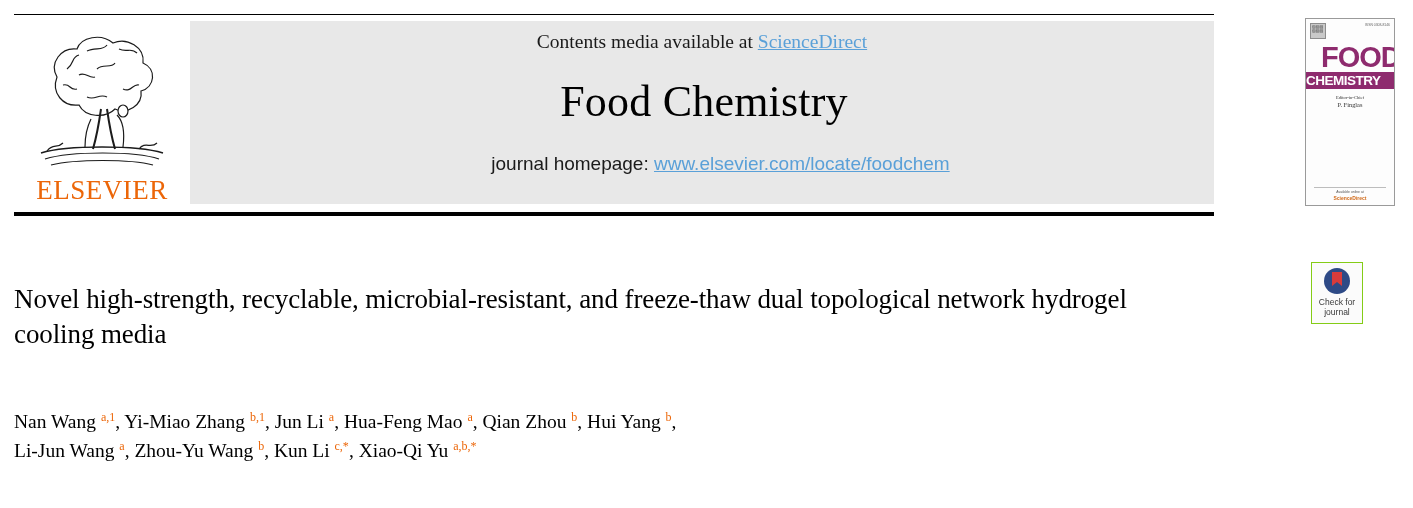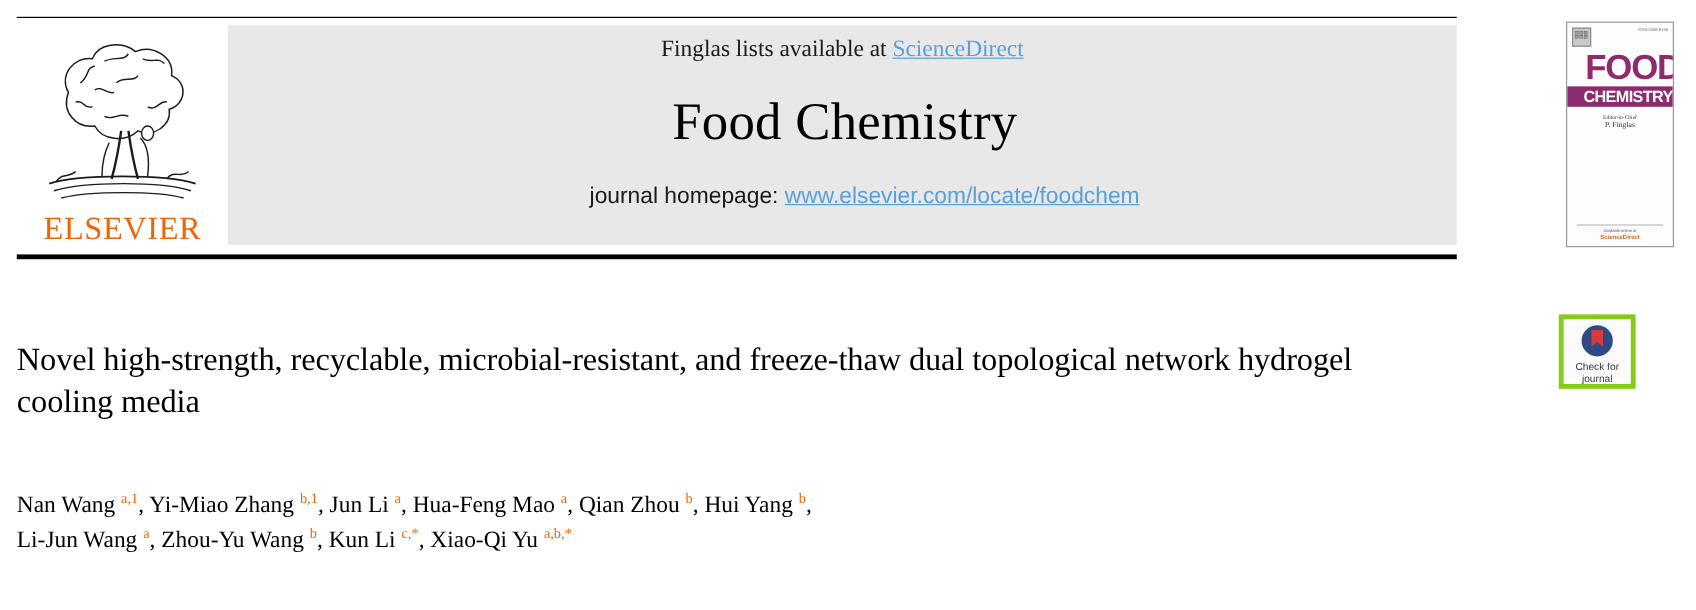--- a/index.html
+++ b/index.html
@@ -130,21 +130,21 @@
     line-height: 0.85;
     margin-top: 6px;
     margin-left: 15px;
   }
   .cover-chem {
     font-family: "Liberation Sans", sans-serif;
     font-weight: bold;
     font-size: 13.5px;
     color: #ffffff;
     background: #8e2b6e;
-    text-align: right;
+    text-align: left;
     letter-spacing: -0.5px;
     padding: 1px 0;
     margin-top: 2px;
   }
   .cover-ed {
     font-size: 4.6px;
     text-align: center;
     color: #333;
     margin-top: 6px;
     line-height: 1.4;
@@ -173,23 +173,23 @@
   .cover-sep {
     border-top: 1px solid #bdbdbd;
     margin: 0 8px 2px 8px;
   }
 
   
   .crossmark {
     position: absolute;
     right: 50px;
     top: 262px;
-    width: 64px;
+    width: 52px;
     height: 62px;
-    border: 4px solid #84cc16;
+    border: 1px solid #84cc16;
     background: #fbfbfb;
     box-sizing: border-box;
     text-align: center;
     padding-top: 5px;
   }
   .cm-circle {
     width: 26px; height: 26px;
     border-radius: 50%;
     background: #2e4a86;
     margin: 0 auto;
@@ -272,21 +272,21 @@
           <path d="M24 142 C48 136 104 136 126 142"></path>
           <path d="M20 128 C26 120 30 126 36 120"></path>
           <path d="M112 126 C118 118 124 126 130 120"></path>
         </g>
       </svg>
       <div class="elsevier-word">ELSEVIER</div>
     </div>
 
     <div class="journal-band">
       <div class="contents-line">
-        <span>Finglas lists available at </span><a class="sd-link" href="#">ScienceDirect</a>
+        <span>Contents media available at </span><a class="sd-link" href="#">ScienceDirect</a>
       </div>
       <div class="journal-name">Food Chemistry</div>
       <div class="homepage-line">
         <span>journal homepage: </span><a class="hp-link" href="#">www.elsevier.com/locate/foodchem</a>
       </div>
     </div>
   </div>
 
   <div class="rule-bottom"></div>
 </div>

